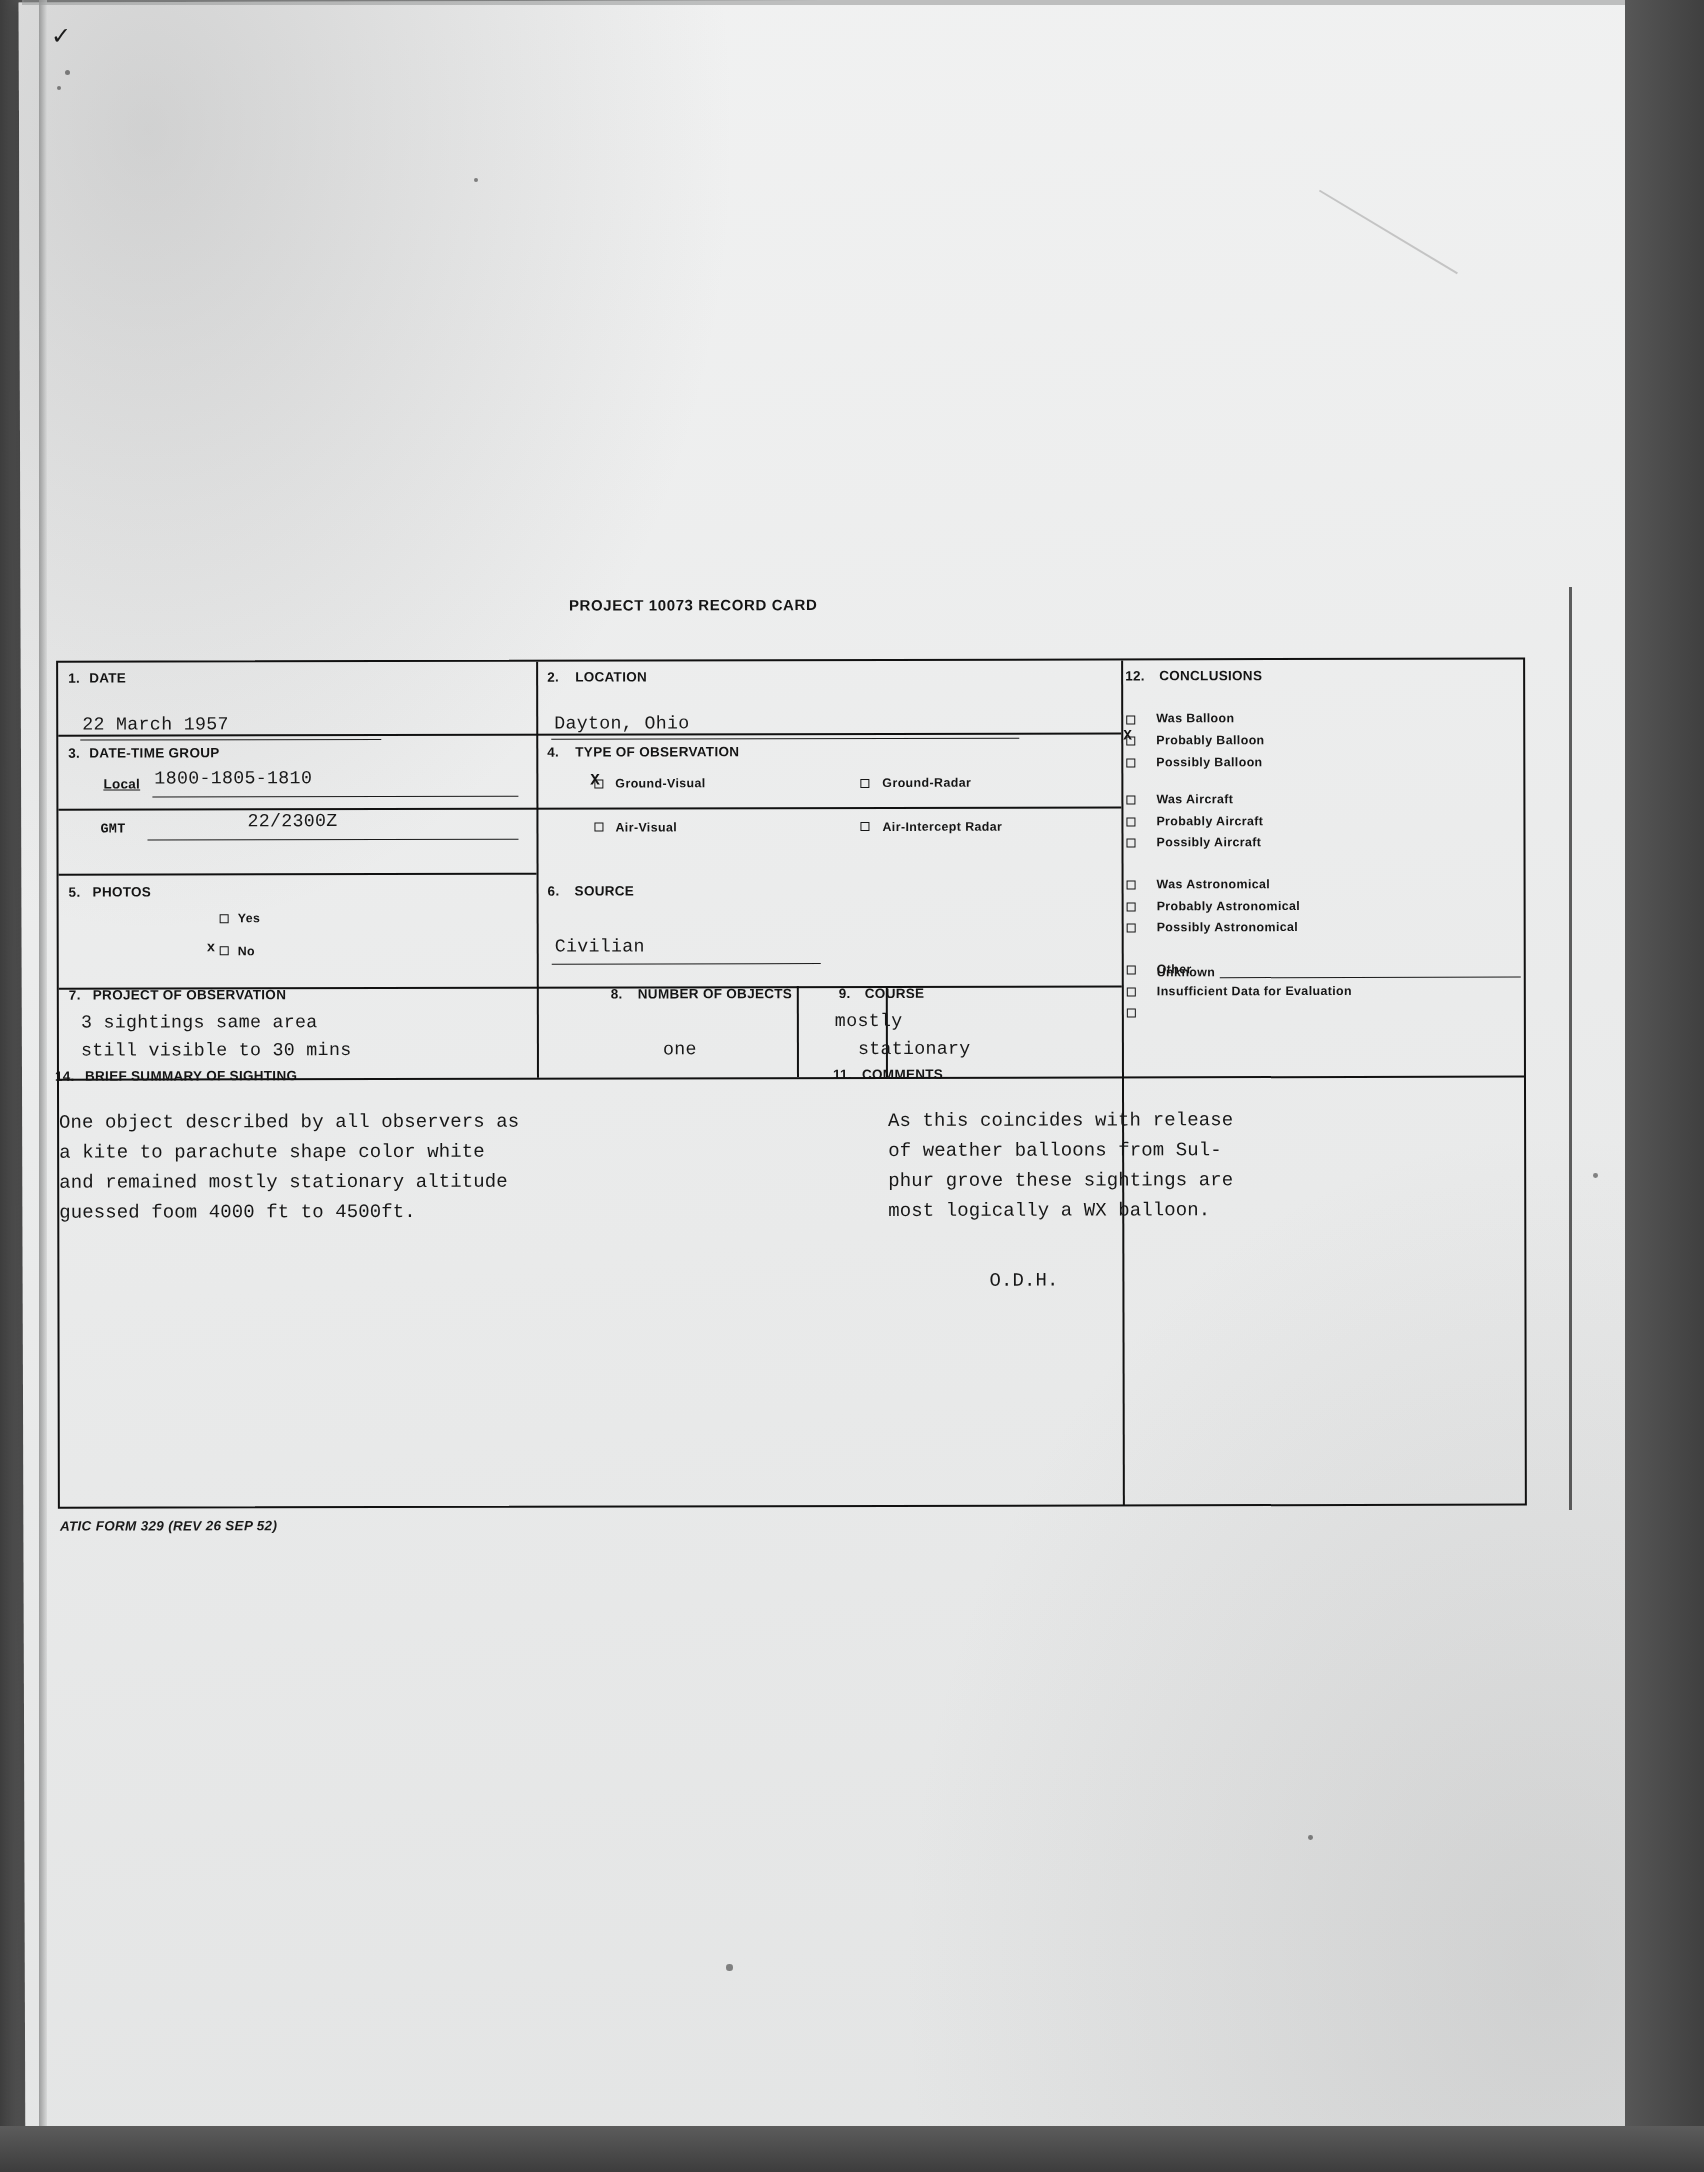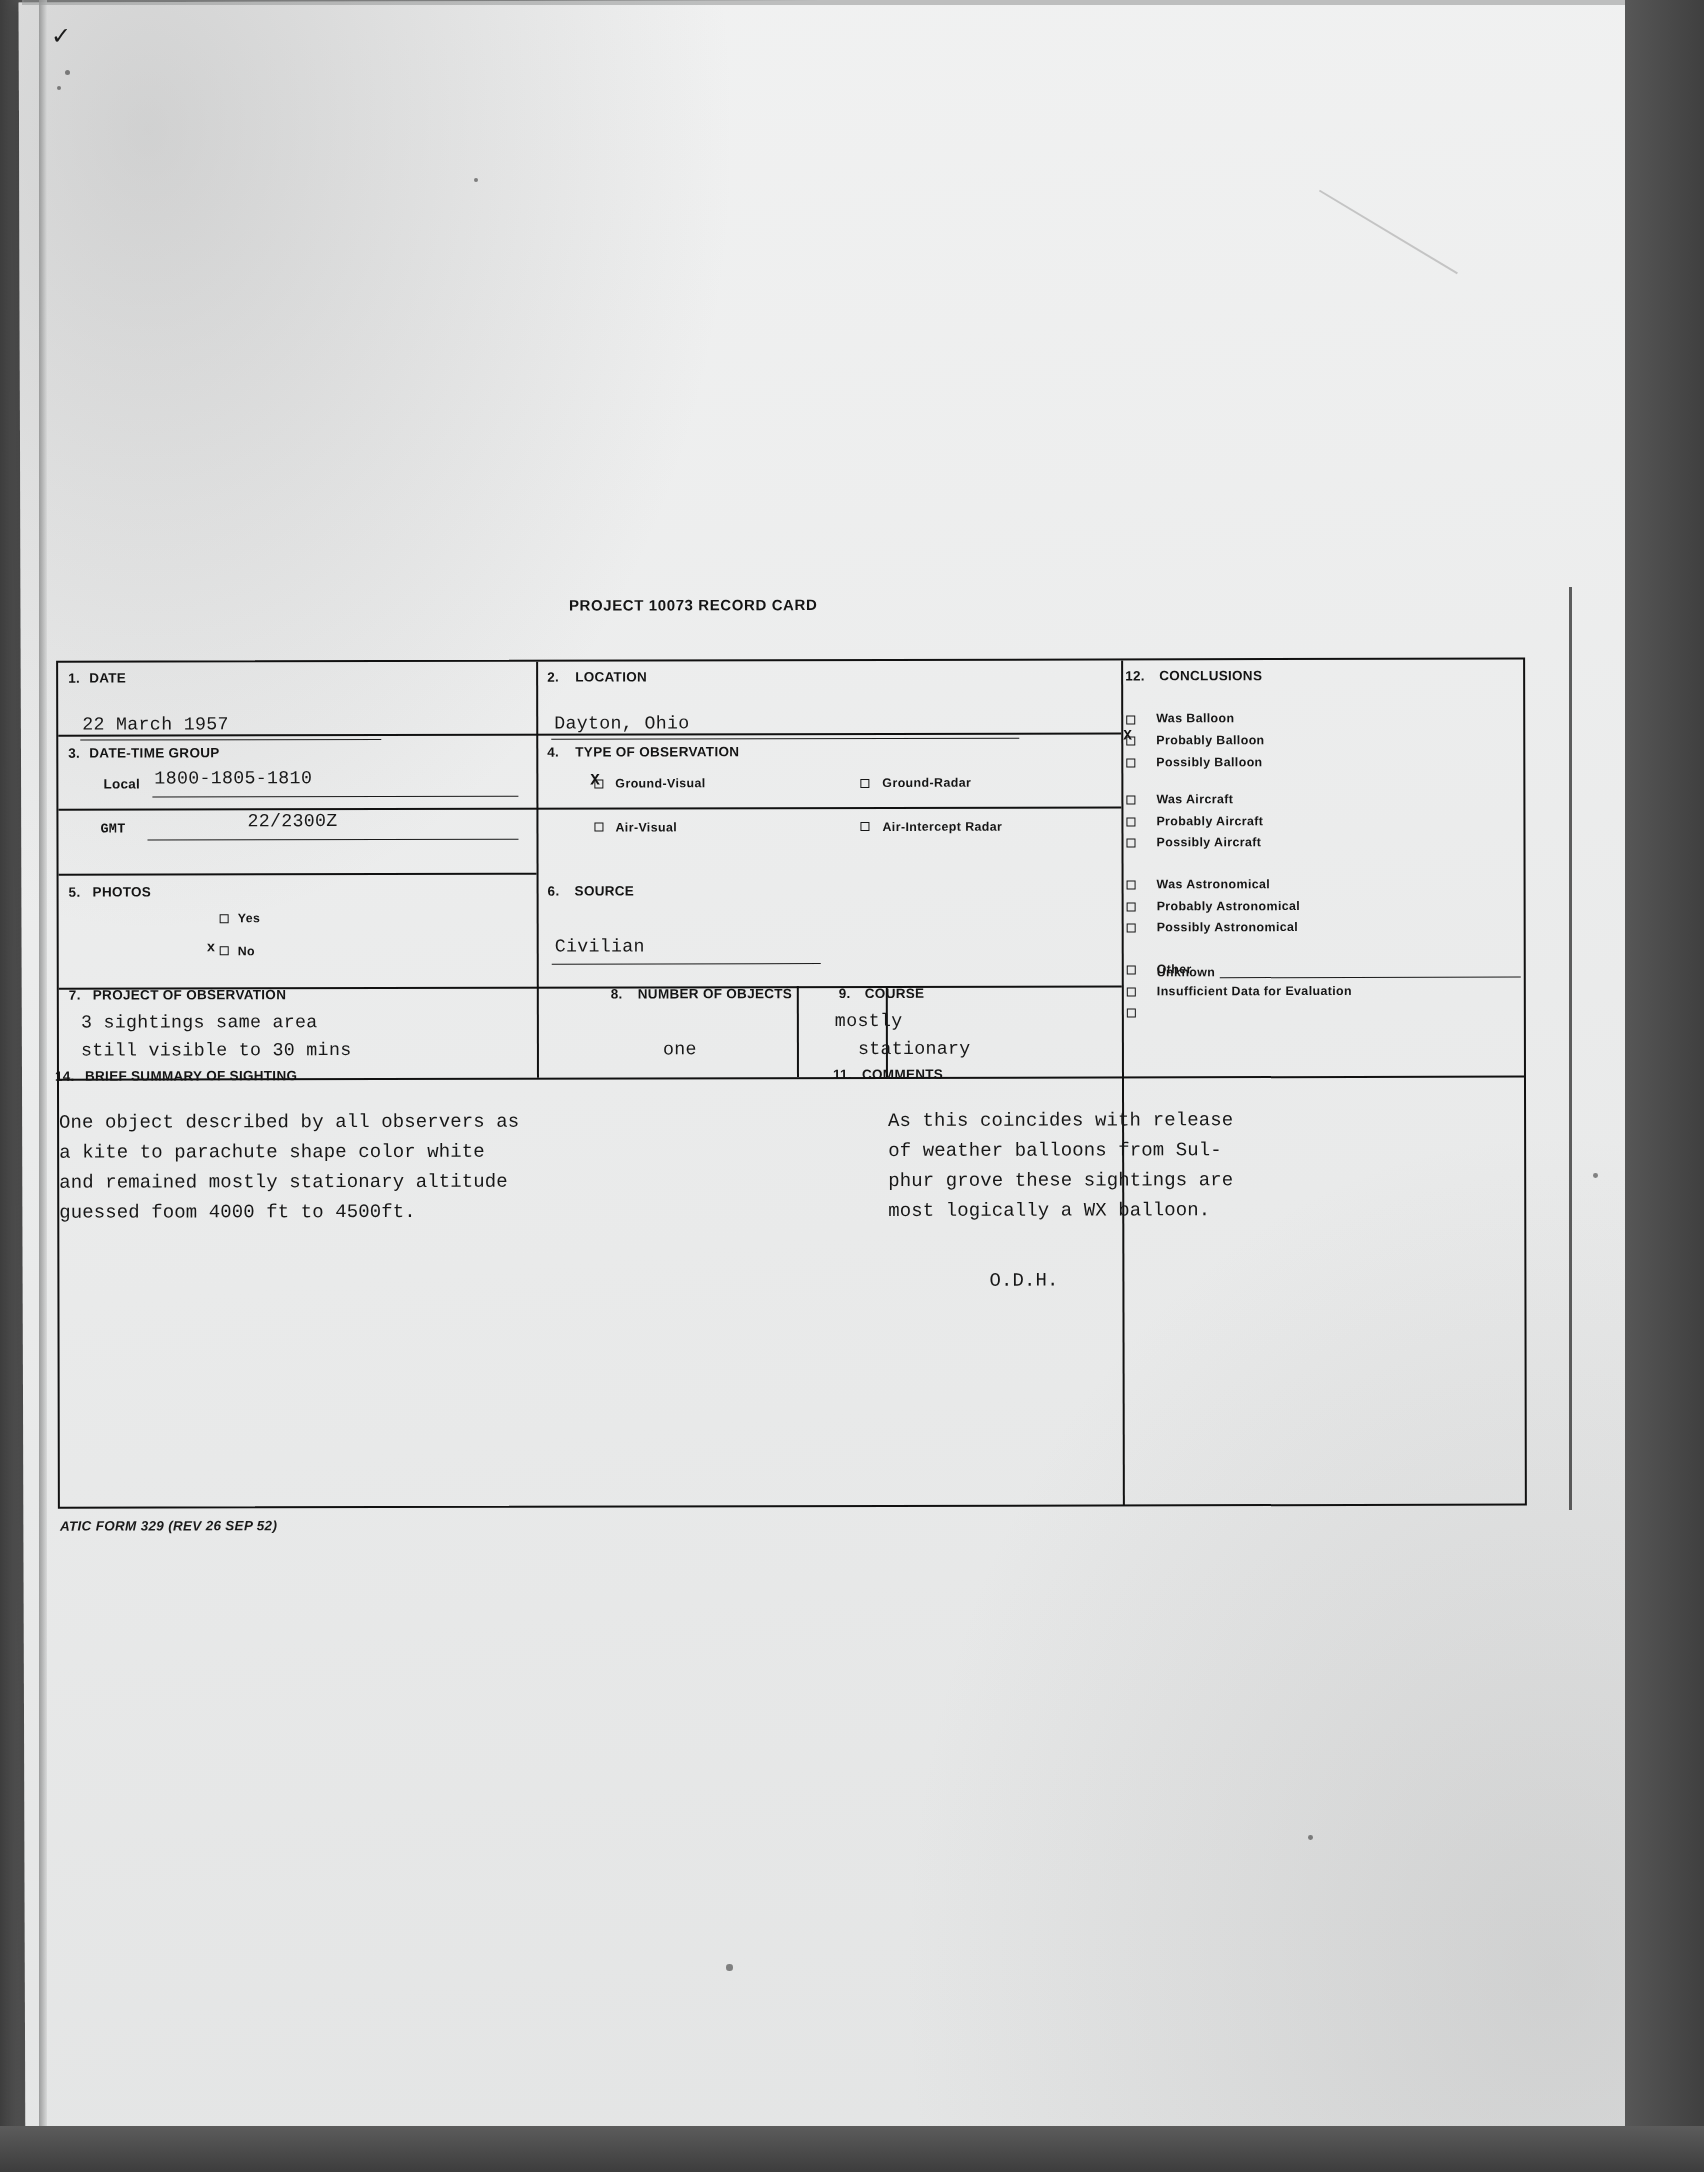--- a/index.html
+++ b/index.html
@@ -238,21 +238,21 @@
   <div class="ul" style="left:81px; top:738px; width:301px;"></div>
 
   <div class="fld-label" style="left:548px; top:669px;">2.</div>
   <div class="fld-label" style="left:576px; top:669px;">LOCATION</div>
   <div class="typed" style="left:555px; top:713px;">Dayton, Ohio</div>
   <div class="ul" style="left:552px; top:738px; width:468px;"></div>
 
   <div class="fld-label" style="left:69px; top:744px;">3.</div>
   <div class="fld-label" style="left:90px; top:744px;">DATE-TIME GROUP</div>
 
-  <div class="fld-label" style="left:104px; top:775px; font-weight:bold;">Local</div>
+  <div class="fld-label" style="left:104px; top:775px; font-weight:bold;text-decoration:underline;">Local</div>
   <div class="typed" style="left:155px; top:767px;">1800-1805-1810</div>
   <div class="ul" style="left:153px; top:795px; width:366px;"></div>
 
   <div class="fld-label" style="left:101px; top:820px;font-family:Liberation Mono, monospace;">GMT</div>
   <div class="typed" style="left:248px; top:810px;">22/2300Z</div>
   <div class="ul" style="left:148px; top:838px; width:371px;"></div>
 
   <div class="fld-label" style="left:548px; top:744px;">4.</div>
   <div class="fld-label" style="left:576px; top:744px;">TYPE OF OBSERVATION</div>
 

